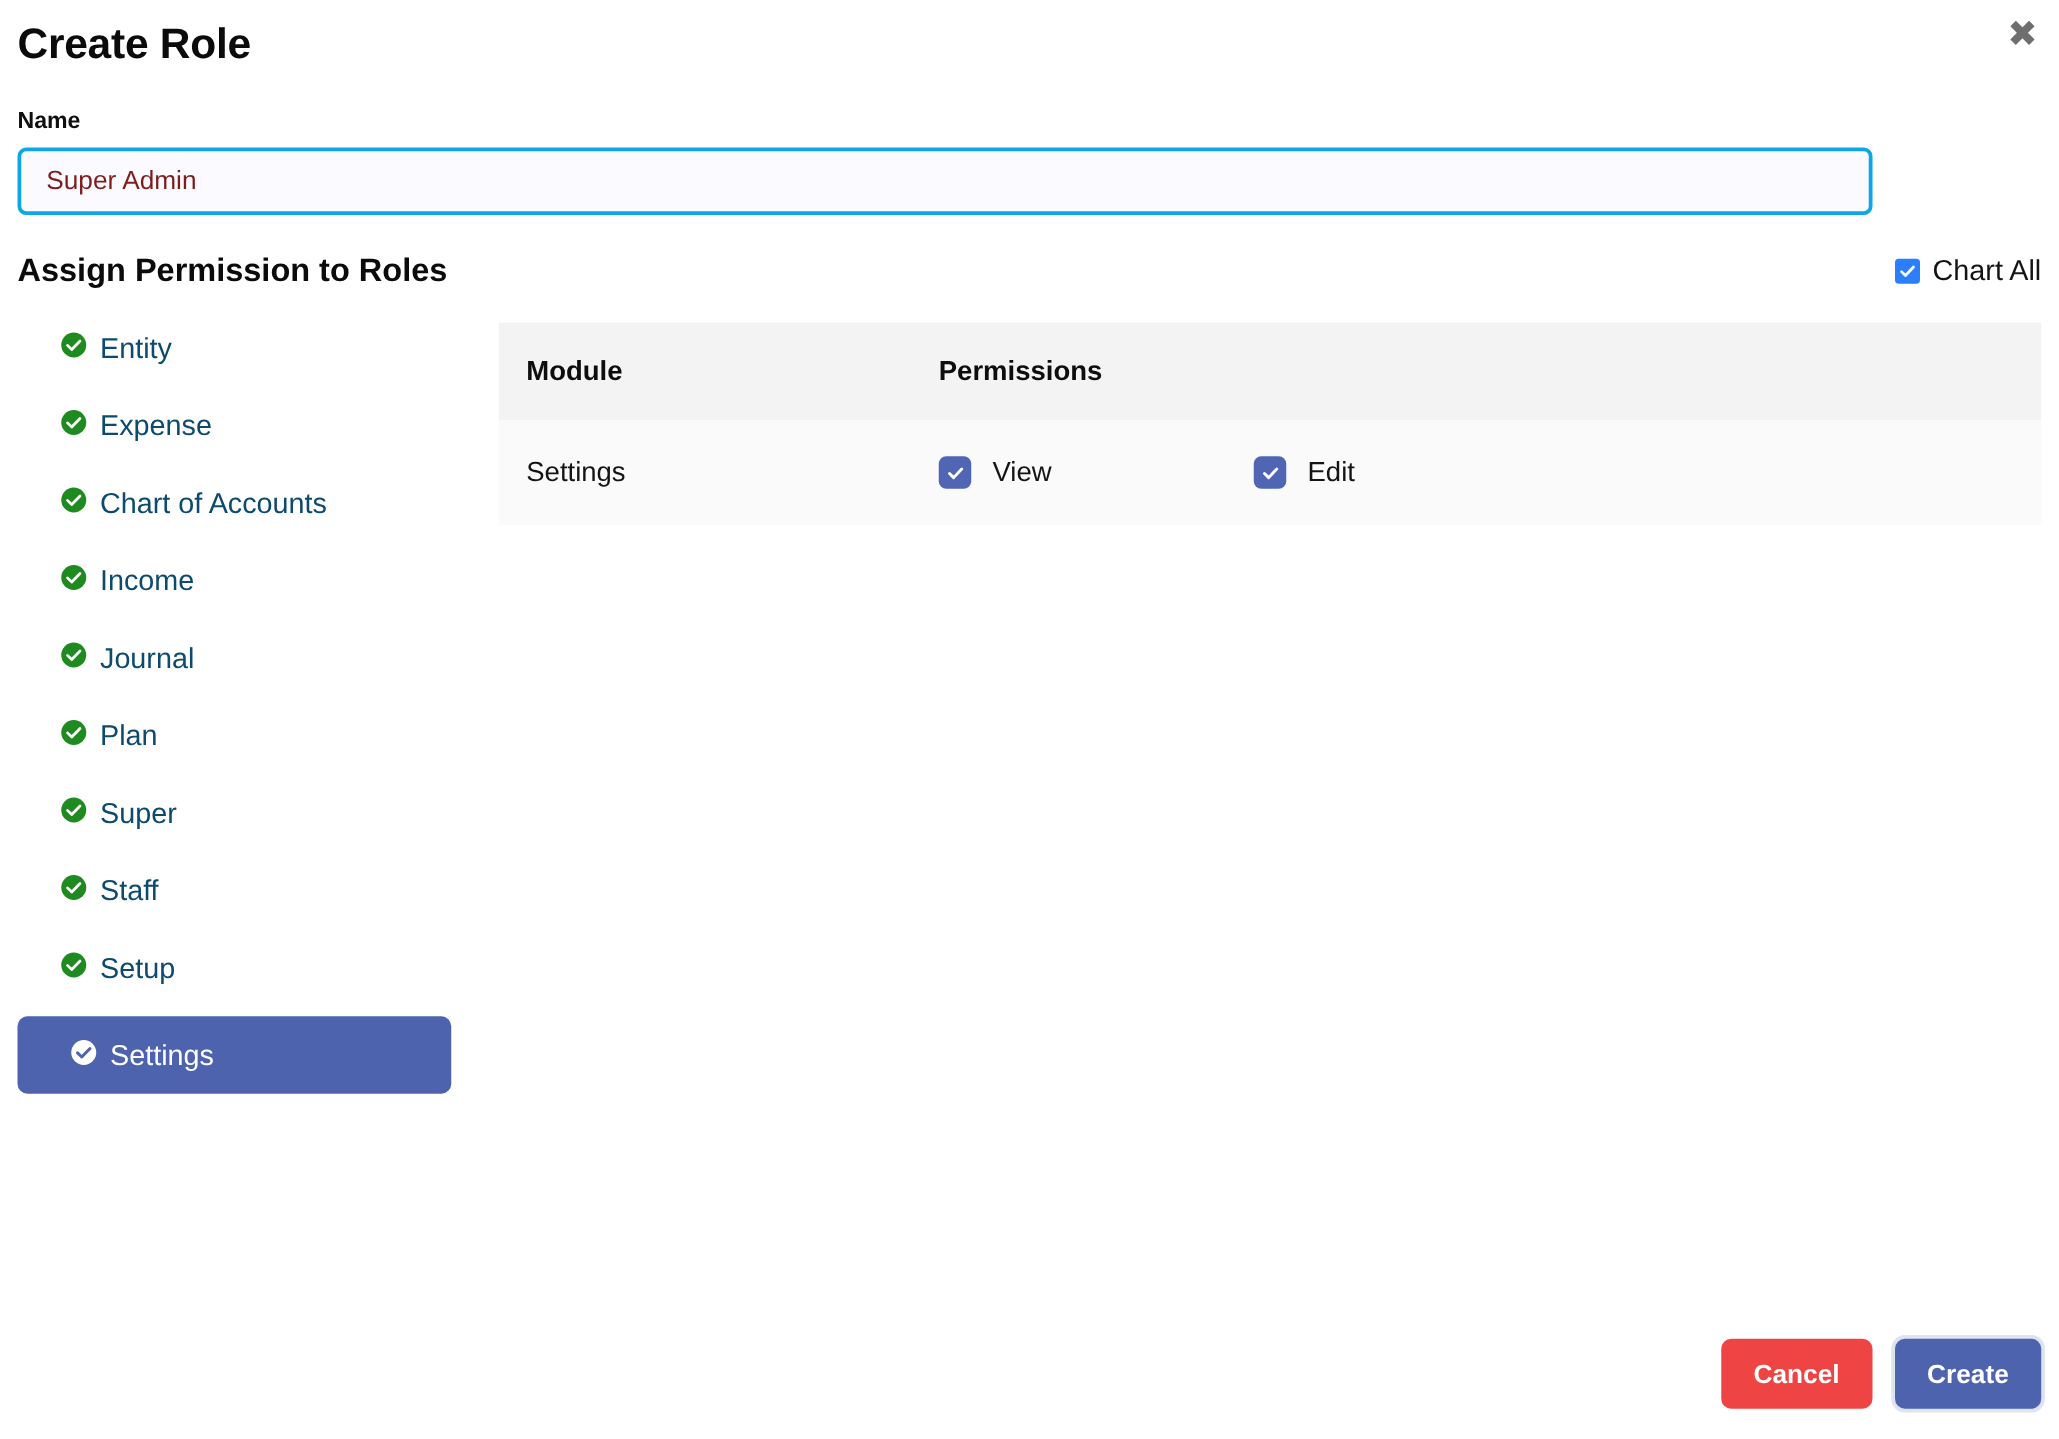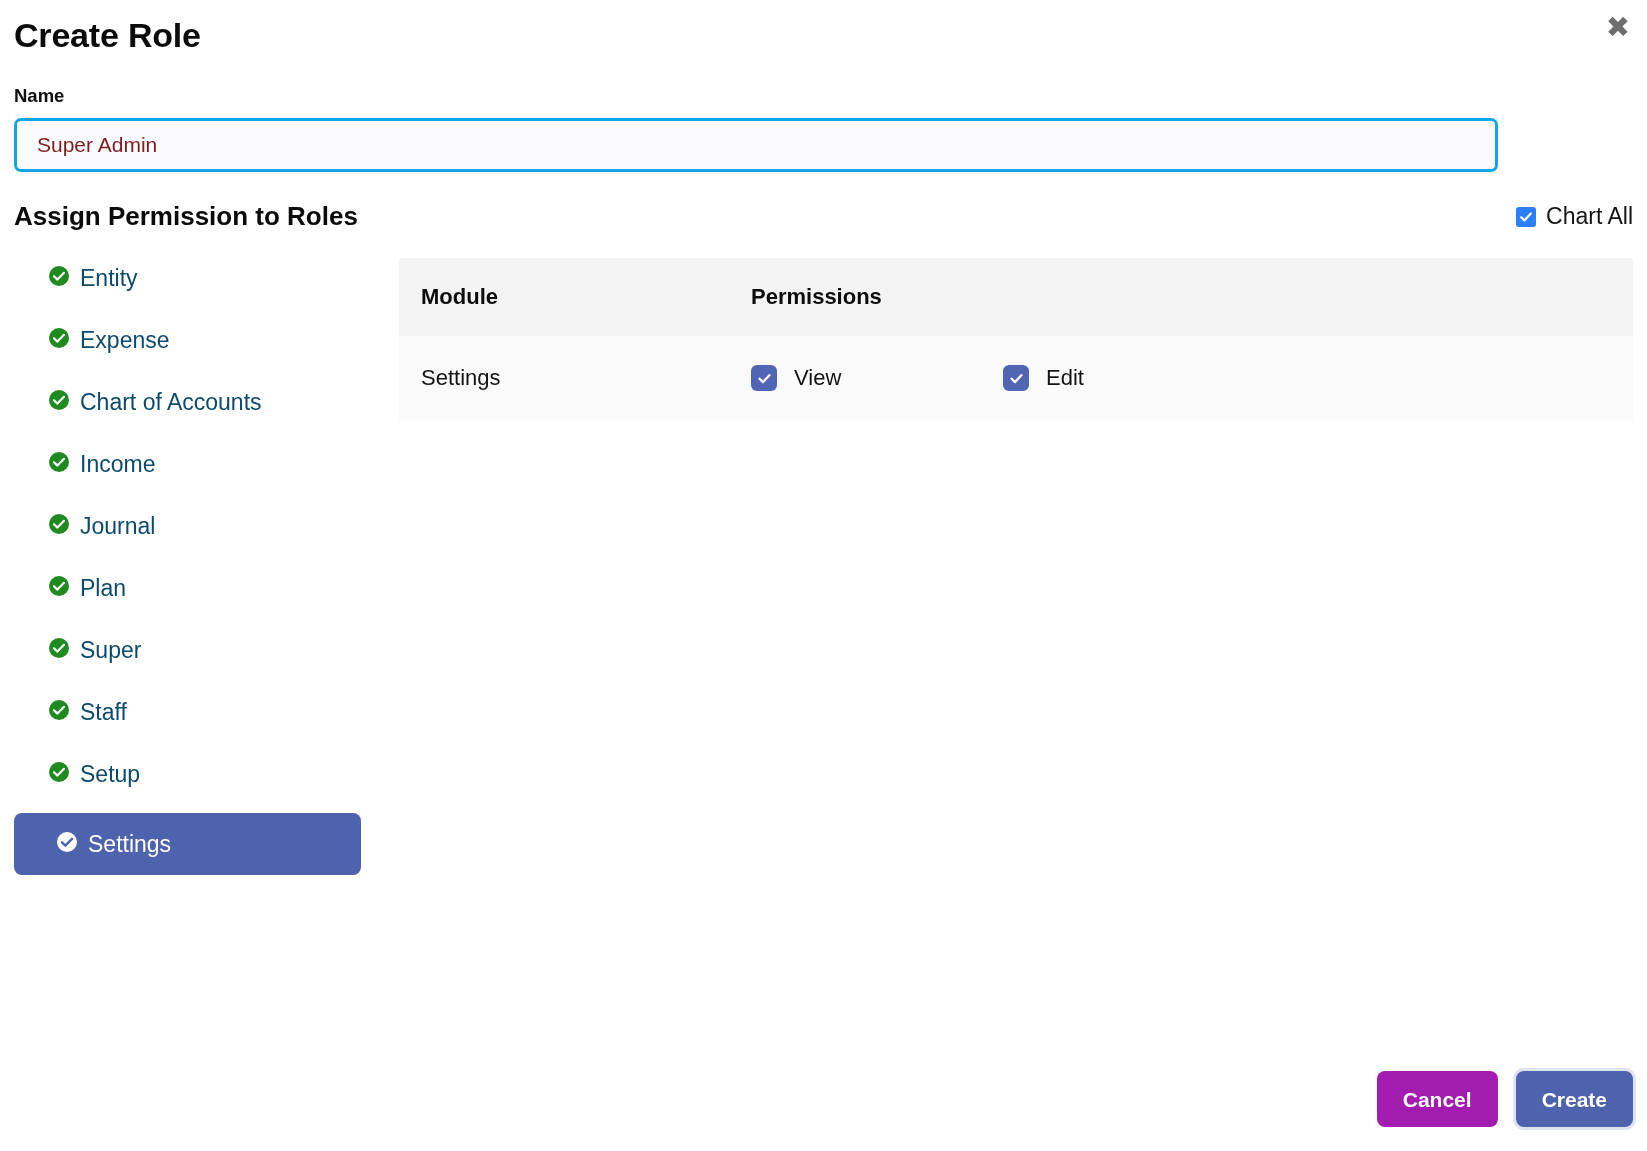--- a/index.html
+++ b/index.html
@@ -230,21 +230,21 @@
     border-radius: 8px;
     font-family: "Liberation Sans", sans-serif;
     font-size: 21px;
     font-weight: bold;
     color: #ffffff;
     cursor: pointer;
     height: 56px;
     padding: 0 26px;
     line-height: 1;
   }
-  .btn-cancel { background: #a21caf; }
+  .btn-cancel { background: #ef4444; }
   .btn-create {
     background: #4d63ad;
     box-shadow: 0 0 0 3px rgba(77,99,173,0.18);
   }
 </style>
 </head>
 <body>
 
 <div class="modal-header">
   <h1 class="modal-title">Create Role</h1>

